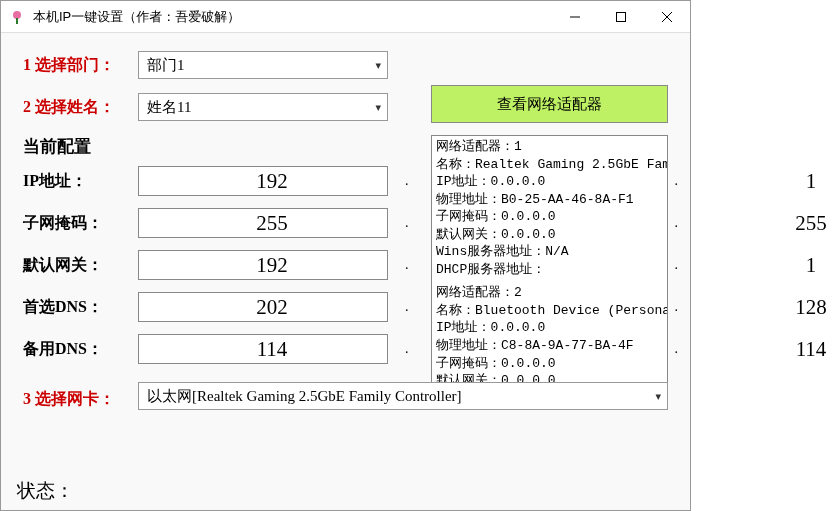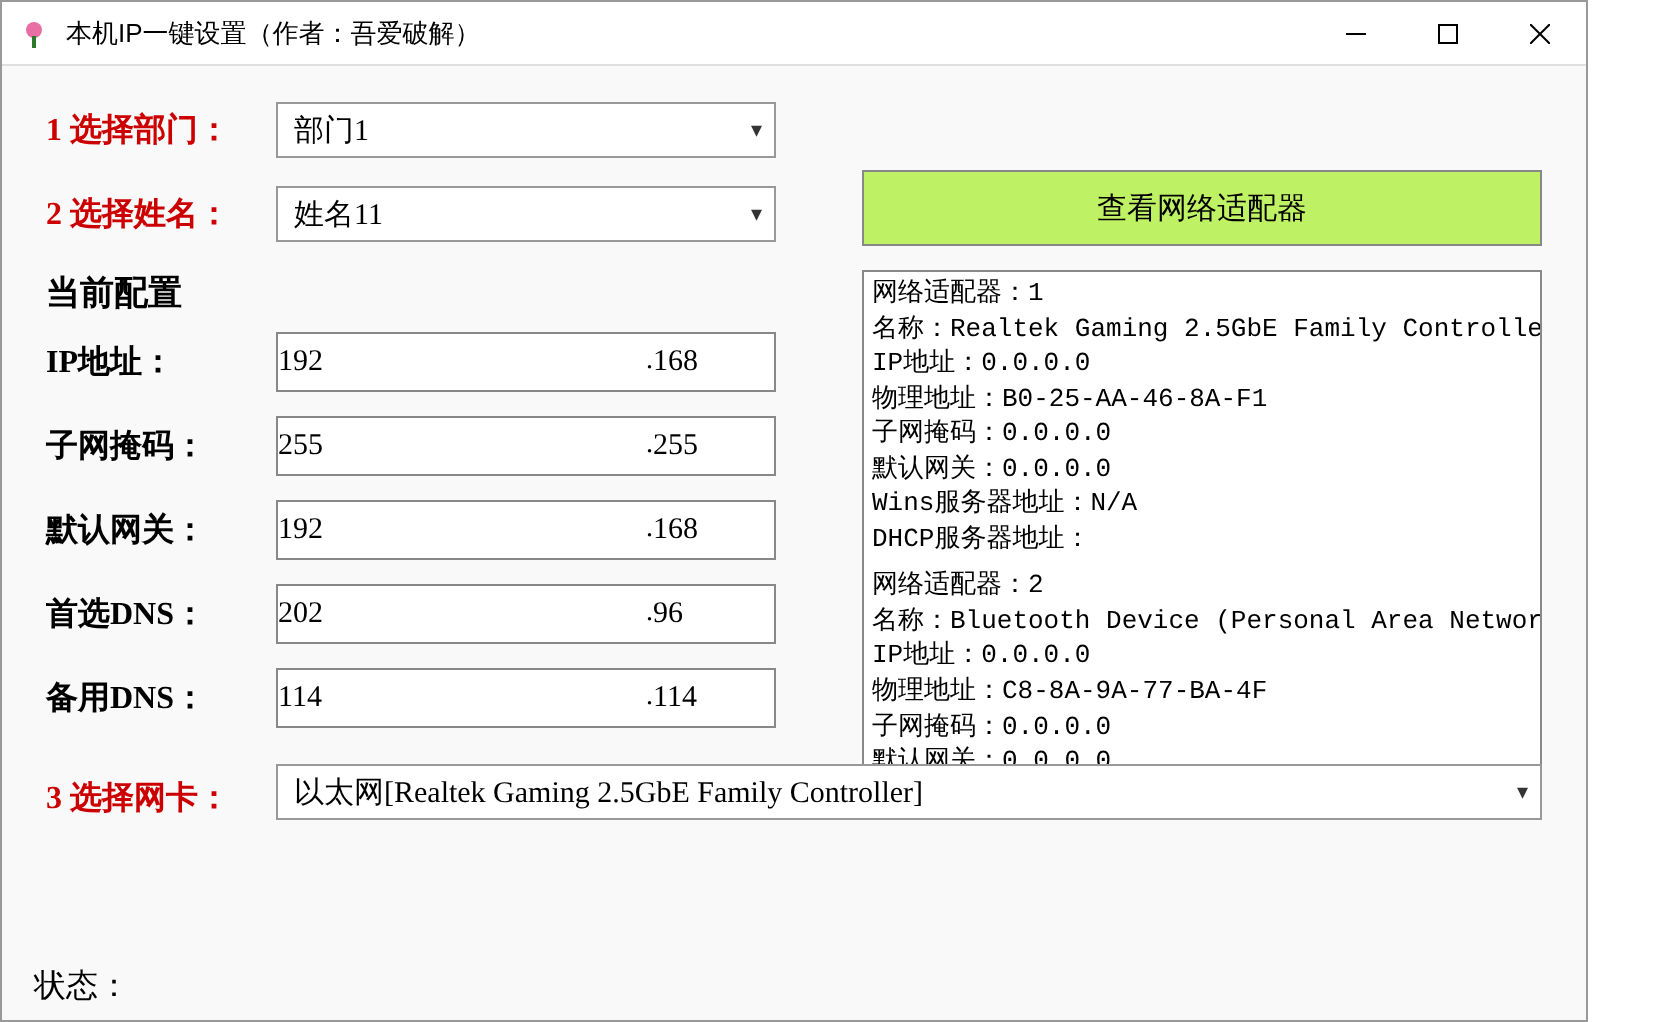--- a/index.html
+++ b/index.html
@@ -4,21 +4,21 @@
 <style>
   * { box-sizing: border-box; }
   body {
     margin: 0;
     font-family: "SimSun", "宋体", serif;
     font-size: 14px;
     background: #fff;
     color: #000;
   }
   .window {
-    width: 794px;
+    width: 691px;
     height: 511px;
     border: 1px solid #999;
     position: relative;
     background: #f9f9f9;
   }
   .titlebar {
     height: 32px;
     display: flex;
     align-items: center;
     background: #fff;
@@ -91,22 +91,22 @@
     align-items: center;
     border: 1px solid #888;
     background: #fff;
     height: 30px;
     width: 250px;
     font-family: "SimSun","宋体",serif;
   }
   .ip-box .octet {
     flex: 1;
     border: none;
-    text-align: left;
-    font-size: 15px;
+    text-align: center;
+    font-size: 21px;
     padding: 0;
     font-family: "SimSun","宋体",serif;
     outline: none;
     background: transparent;
     height: 100%;
   }
   .ip-box .dot { width: 6px; text-align: center; }
   .adapter-panel {
     position: absolute;
     top: 102px;
@@ -127,21 +127,21 @@
     display: flex;
     gap: 22px;
     margin-top: 20px;
   }
   .bottom-buttons .big-button { flex: 1; height: 40px; }
   .primary-btn { border: 1.5px solid #c00; }
   .status-row {
     position: absolute;
     left: 16px;
     bottom: 6px;
-    font-size: 16px;
+    font-size: 19px;
     font-family: "SimSun","宋体",serif;
   }
   .left-col { width: 408px; }
   .right-col-top {
     position: absolute;
     top: 52px;
     left: 430px;
     right: 22px;
   }
   .row3 { display: flex; align-items: flex-end; margin-top: 18px; margin-bottom: 13px; }

